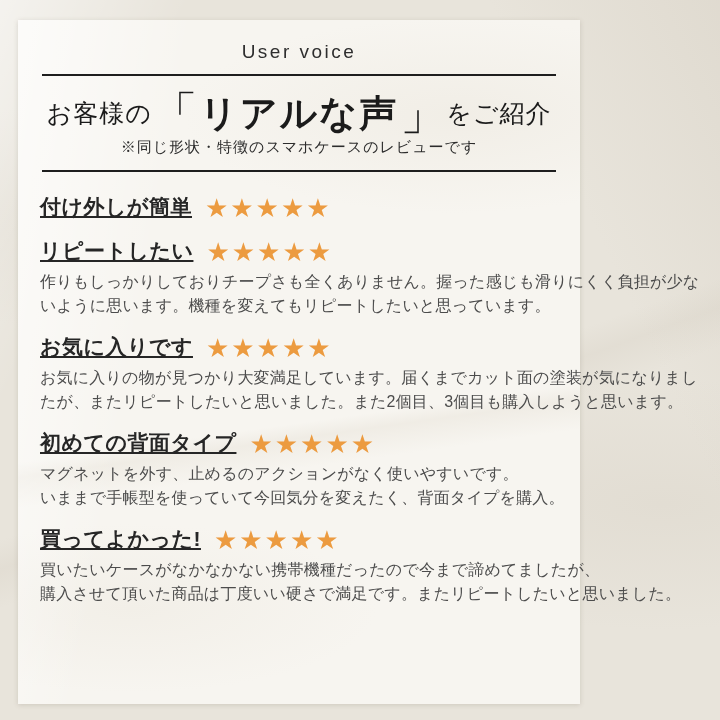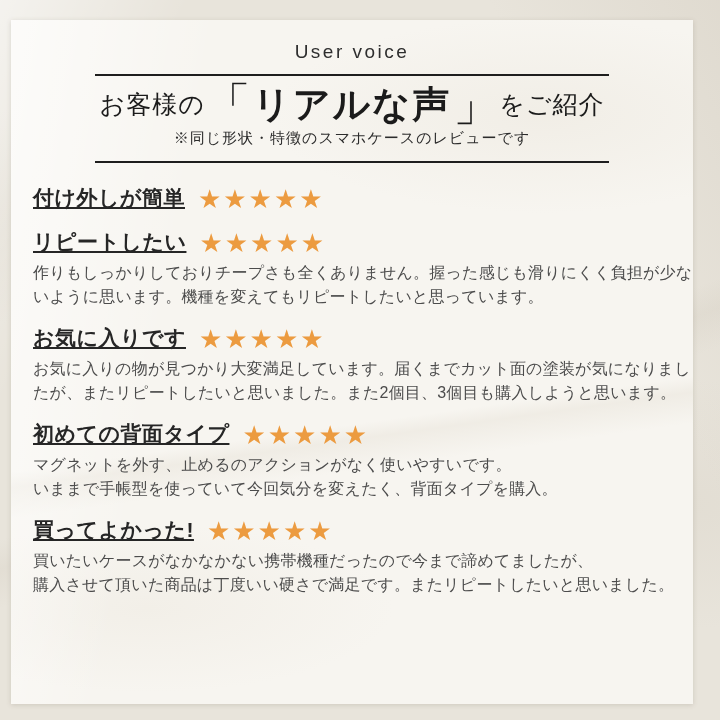--- a/index.html
+++ b/index.html
@@ -19,23 +19,23 @@
     background-image:
       linear-gradient(115deg, rgba(255,255,255,0.55) 0%, rgba(255,255,255,0) 18%),
       linear-gradient(245deg, rgba(205,197,183,0.30) 0%, rgba(205,197,183,0) 22%),
       linear-gradient(160deg, rgba(255,255,255,0) 55%, rgba(210,203,190,0.25) 58%, rgba(255,255,255,0) 62%),
       radial-gradient(ellipse 420px 160px at 12% 30%, rgba(214,207,194,0.35), rgba(214,207,194,0) 70%),
       radial-gradient(ellipse 500px 180px at 92% 70%, rgba(212,205,192,0.30), rgba(212,205,192,0) 70%);
   }
   
   .panel {
     position: absolute;
-    left: 11px;
+    left: 18px;
     top: 20px;
-    width: 682px;
+    width: 562px;
     height: 684px;
     background-color: #f7f5f0;
     background-image:
       linear-gradient(100deg, rgba(255,255,255,0.65) 0%, rgba(255,255,255,0) 26%),
       radial-gradient(ellipse 420px 150px at 78% 14%, rgba(230,224,212,0.35), rgba(230,224,212,0) 65%),
       linear-gradient(172deg, rgba(255,255,255,0) 58%, rgba(226,220,208,0.35) 60%, rgba(255,255,255,0) 64%),
       radial-gradient(ellipse 380px 130px at 20% 86%, rgba(231,225,213,0.30), rgba(231,225,213,0) 65%);
     box-shadow: 0 1px 5px rgba(90,80,60,0.18);
     box-sizing: border-box;
   }
@@ -49,21 +49,21 @@
     line-height: 22px;
   }
   .rule {
     width: 514px;
     height: 2px;
     background: #1e1e1e;
     margin: 11px auto 0 auto;
   }
   .rule.bottom { margin-top: 13px; }
   .title-row {
-    margin-top: 5px;
+    margin-top: 14px;
     display: flex;
     justify-content: center;
     align-items: center;
     line-height: 1;
     color: #1b1b1b;
     white-space: nowrap;
   }
   .t-normal { font-size: 25px; letter-spacing: 1px; }
   .t-bracket { font-size: 46px; font-weight: 300; letter-spacing: 0; }
   .t-strong  { font-size: 37px; font-weight: 700; letter-spacing: 2px; margin: 0 2px; }

